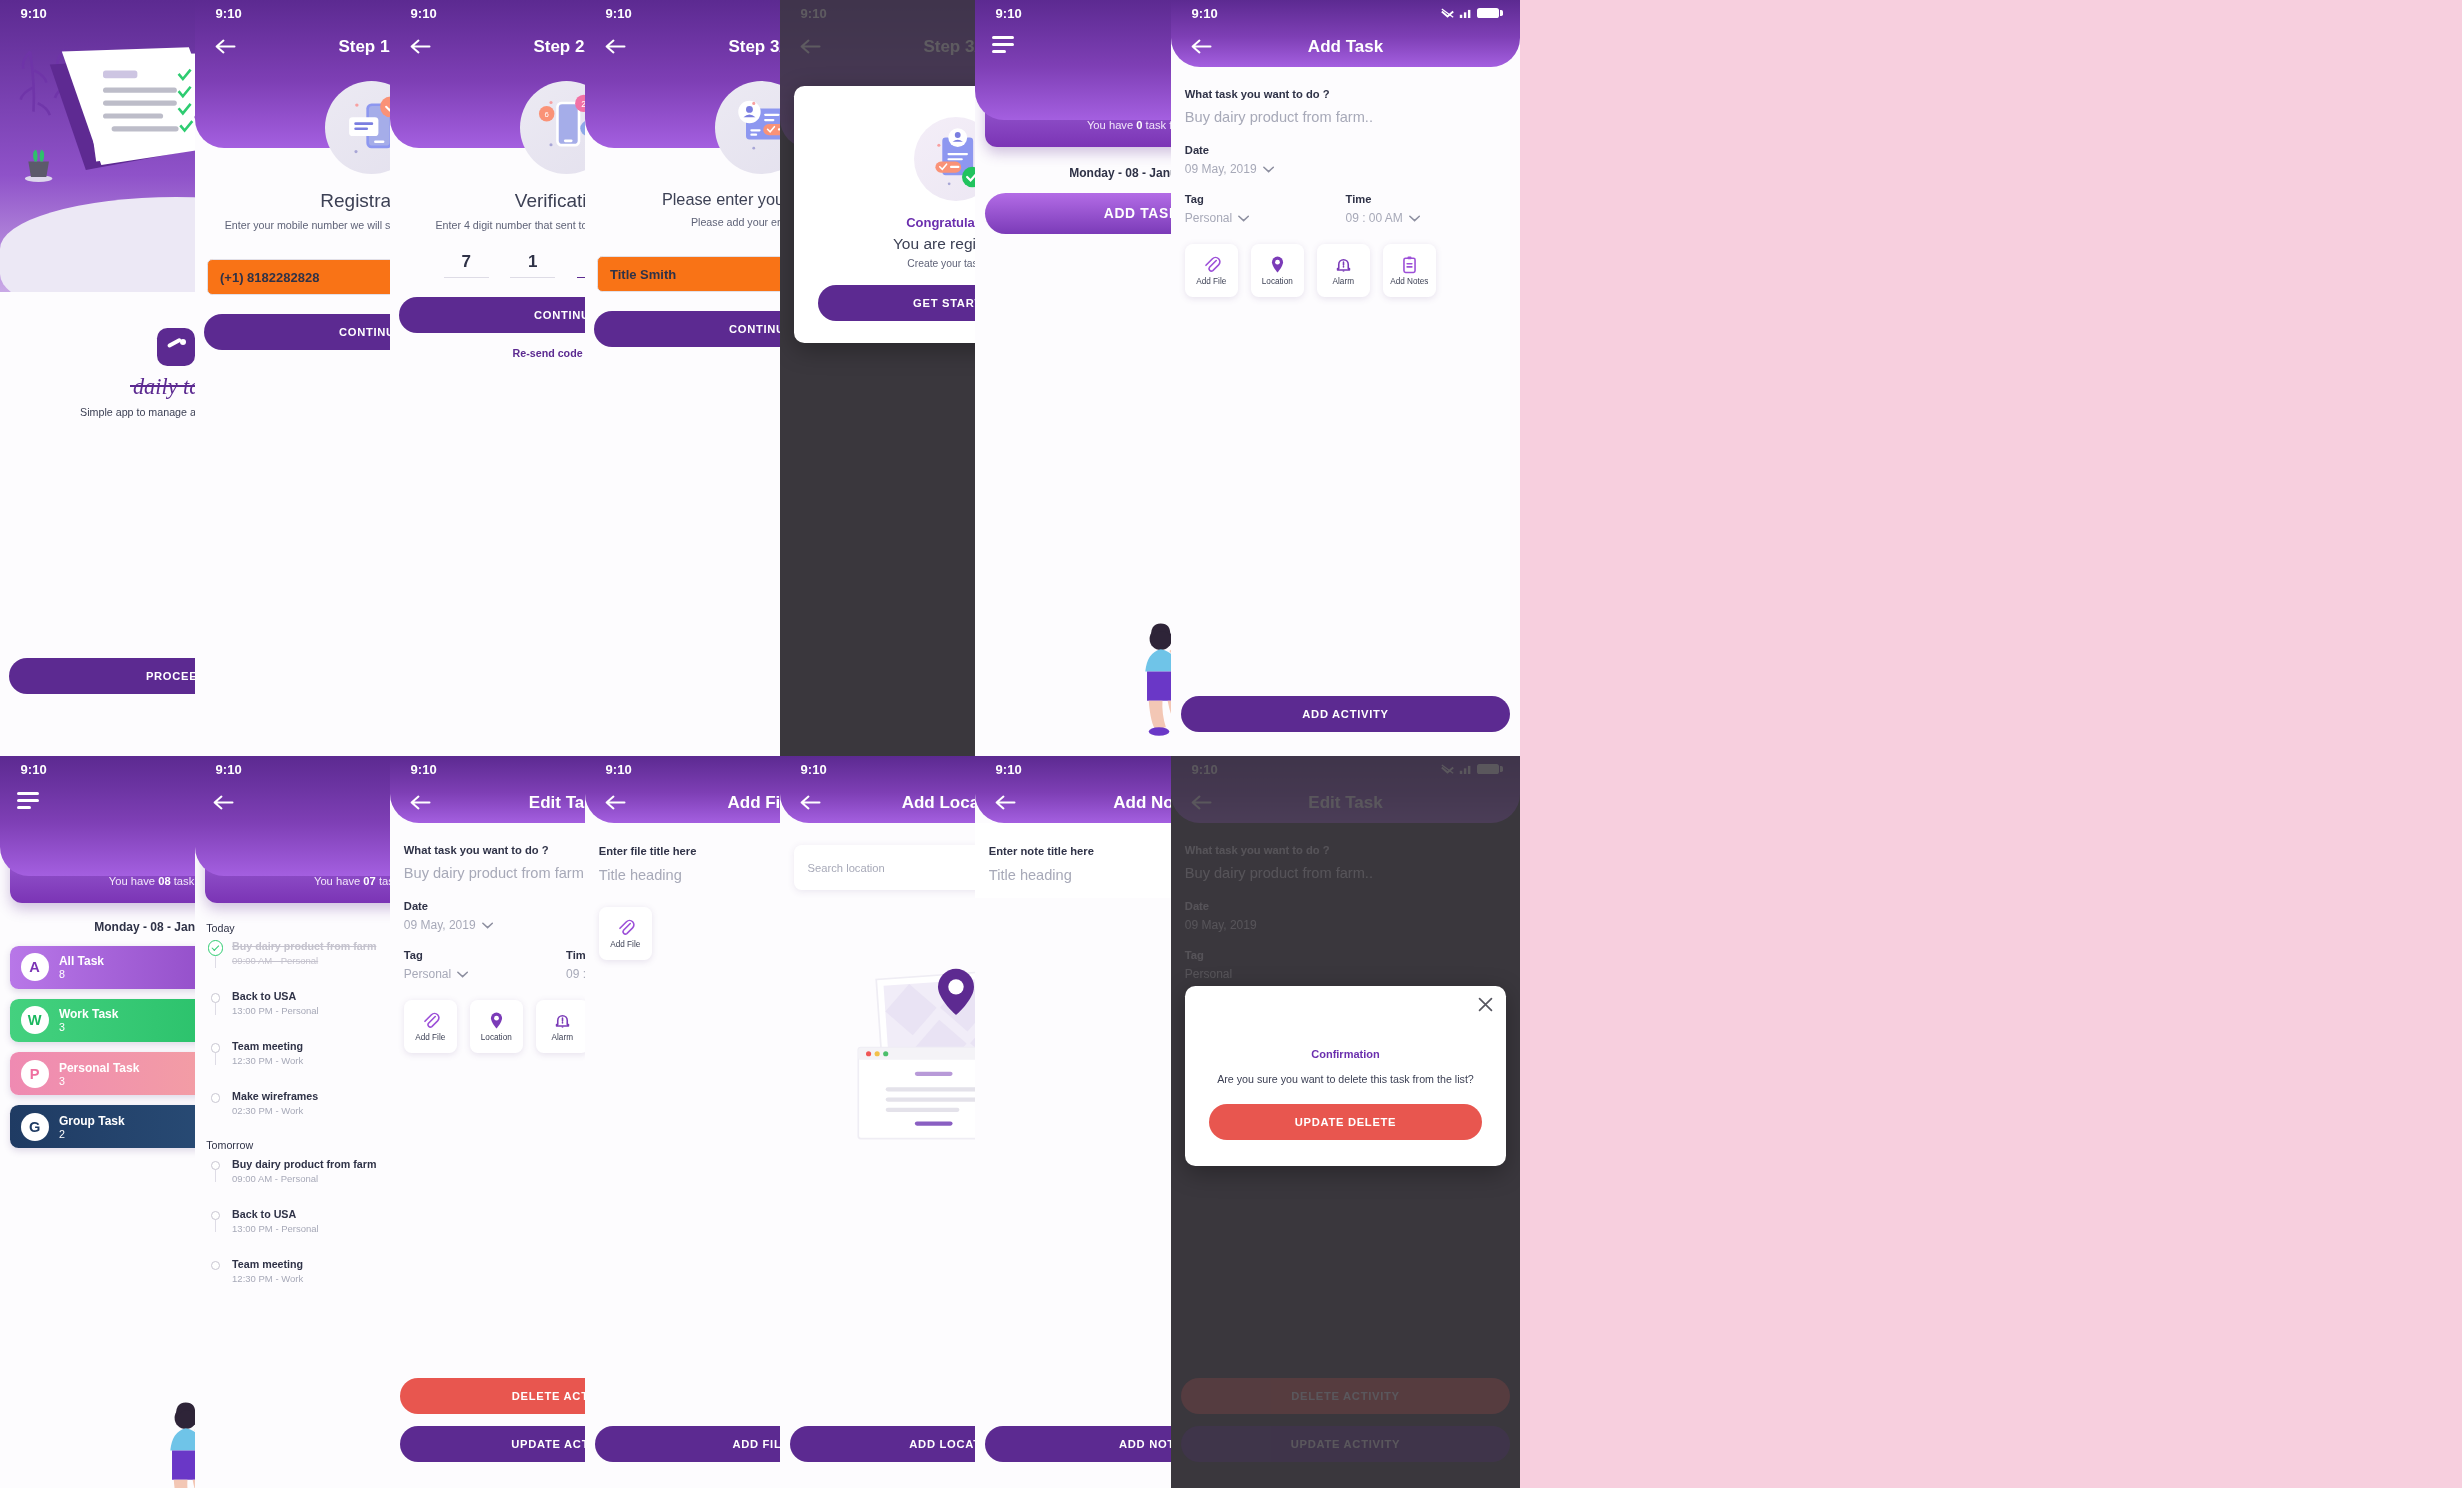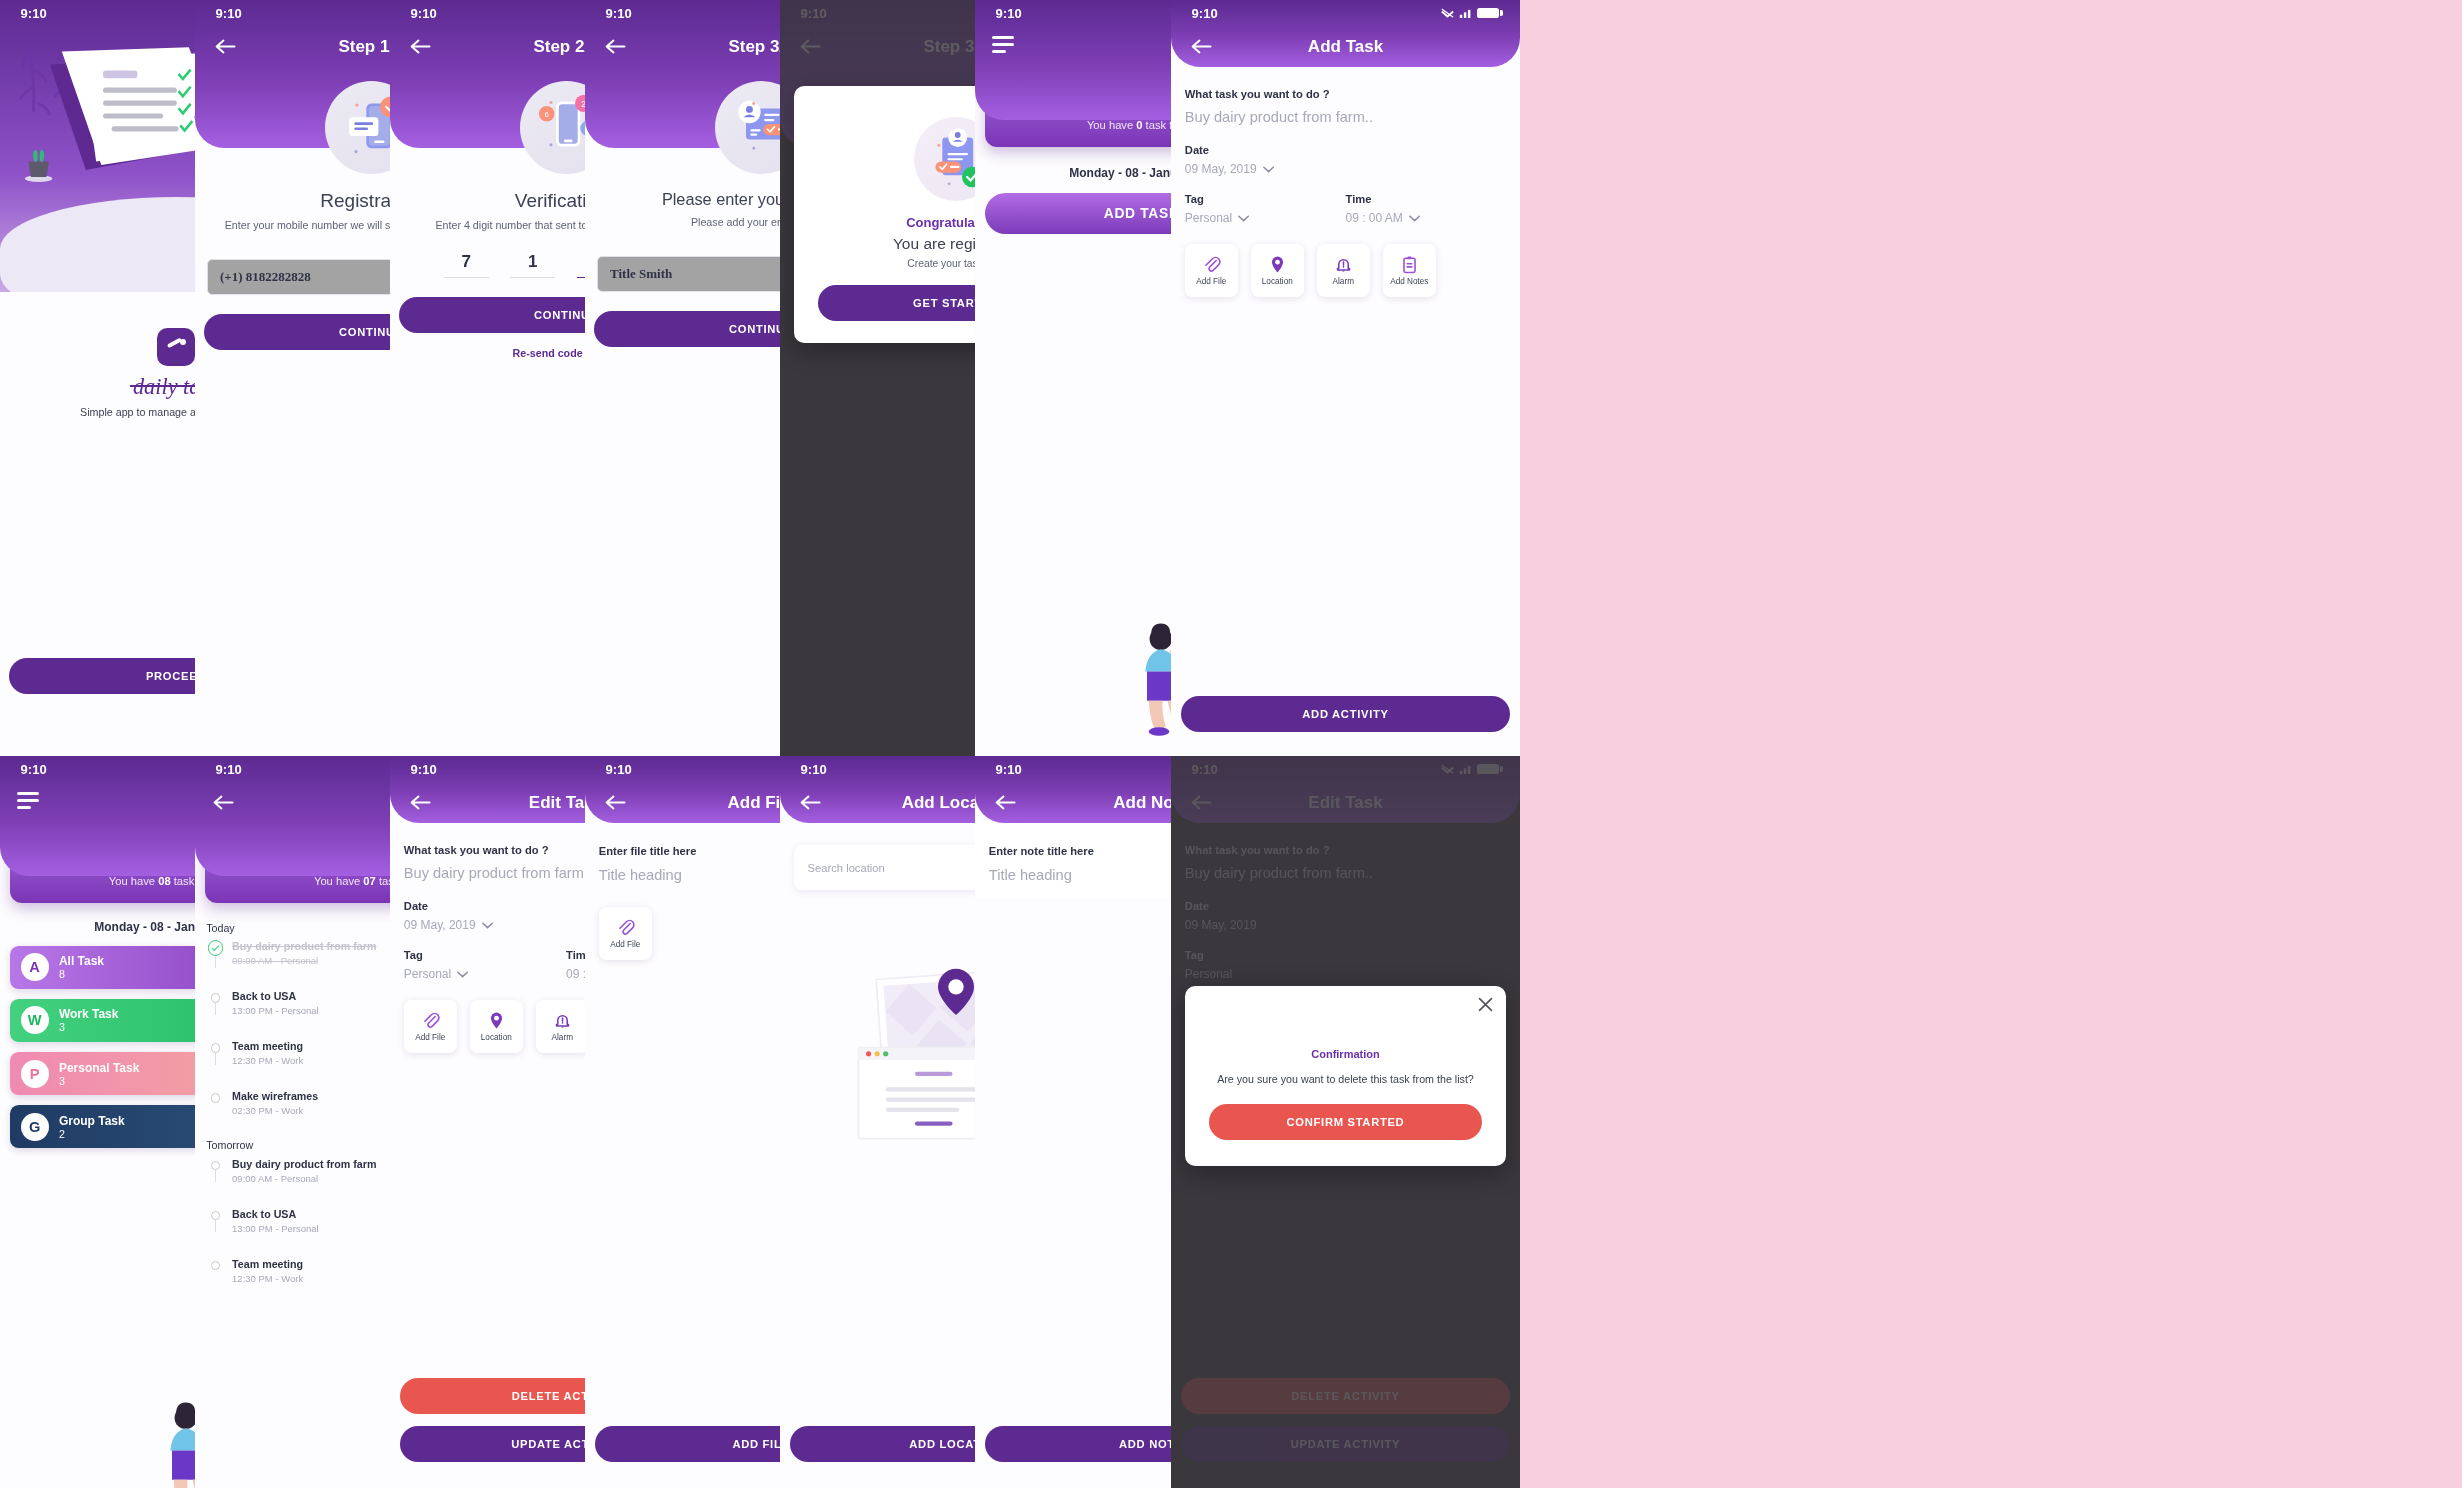--- a/index.html
+++ b/index.html
@@ -83,23 +83,22 @@
   
   .h-title { text-align:center; font-size:19px; color:#3d4155; margin-top:15.5px;}
   .h-sub   { text-align:center; font-size:10.7px; color:#5f6378; line-height:1.45; margin-top:6px;}
   .sec-lbl { font-size:11.2px; font-weight:bold; color:#2f3247; }
   .field-val { font-size:14.6px; color:#a7a9b8; }
 
   
   .inp {
     height:36px; border:0.9px solid #e2e0e8; border-radius:5.2px;
     display:flex; align-items:center; padding:0 12px;
-    font-size:13px; font-weight:bold; color:#2f3247; background:#a3a3a3;
+    font-size:13px; font-weight:bold; color:#2f3247; background:#f97316;
     justify-content:space-between;
-    font-family:Liberation Serif, serif;
   }
   .btn {
     height:36px; border-radius:20.6px; display:flex;
     align-items:center; justify-content:center;
     color:#fff; font-size:11.2px; font-weight:bold; letter-spacing:0.7px;
     cursor:pointer; background:#5c2a91;
   }
   .btn.red { background:#e8564f; }
   .btn.grad { background:linear-gradient(180deg,#b36ce6,#7b3bb8); }
 
@@ -1141,18 +1140,18 @@
   </div>
   <div class="btn red" style="position:absolute;left:10.3px;right:10.3px;bottom:74px;opacity:.16;">DELETE ACTIVITY</div>
   <div class="btn" style="position:absolute;left:10.3px;right:10.3px;bottom:26px;opacity:.16;">UPDATE ACTIVITY</div>
 
   <div class="modal" style="top:230px;padding:19px 17px 26px;">
     <svg class="xbtn" viewBox="0 0 20 20">
           <path d="M3 3 L17 17 M17 3 L3 17" stroke="#565660" stroke-width="2" stroke-linecap="round"></path>
         </svg>
     <div style="text-align:center;margin-top:43px;font-size:11px;font-weight:bold;color:#6b2fae;">Confirmation</div>
     <div style="text-align:center;margin-top:11px;font-size:10.7px;color:#3d4155;line-height:1.5;padding:0 5.2px;">Are you sure you want to delete this task from the list?</div>
-    <div class="btn red" style="margin:17px 6.9px 0;">CONFIRM STARTED</div>
+    <div class="btn red" style="margin:17px 6.9px 0;">UPDATE DELETE</div>
   </div>
 </div>
 
 </div>
 
 
 </body></html>

